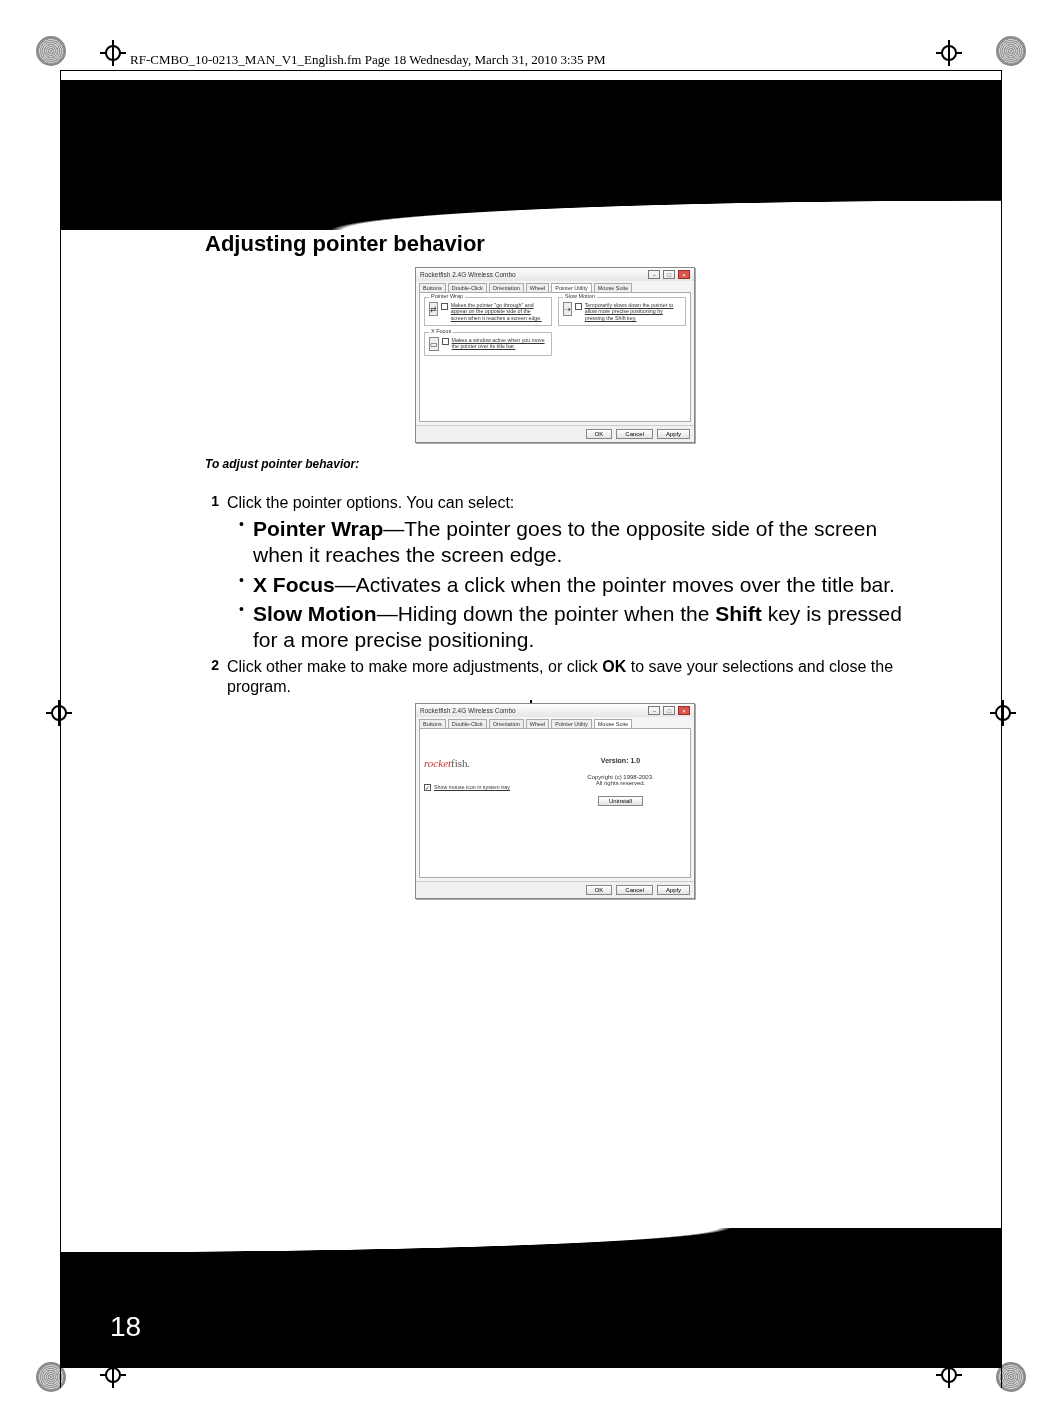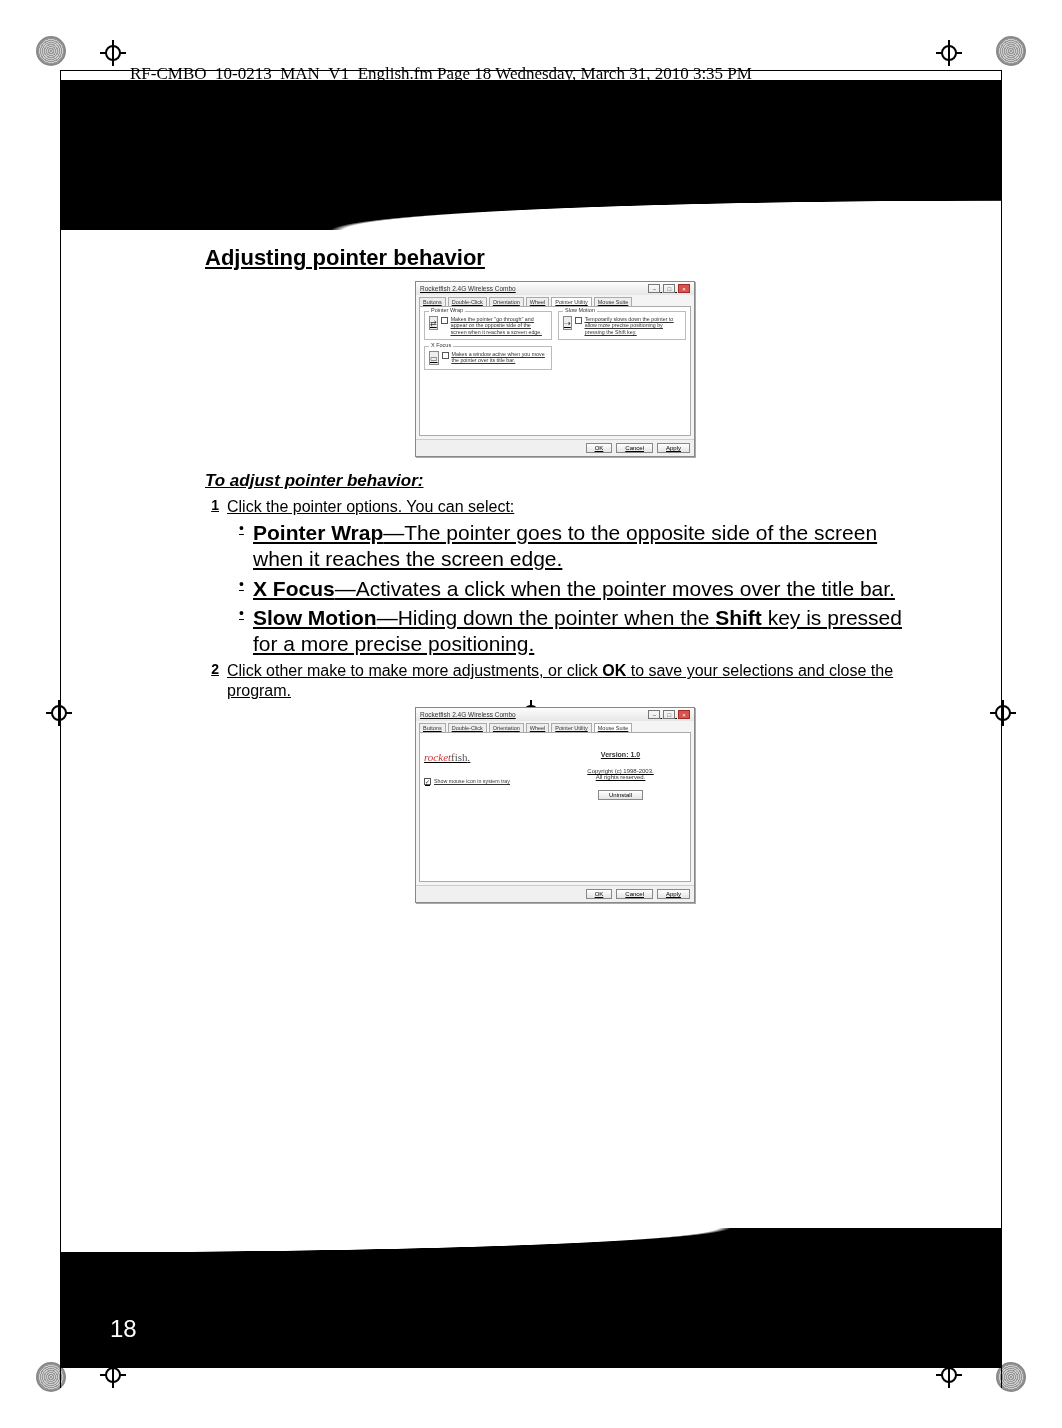--- a/index.html
+++ b/index.html
@@ -24,21 +24,21 @@
     display:flex;align-items:center;justify-content:center;
   }
   .cross-mark::before, .cross-mark::after {
     content:""; position:absolute; background:#000;
   }
   .cross-mark::before { width:100%; height:2px; }
   .cross-mark::after  { width:2px; height:100%; }
   .cross-mark .circ { position:absolute;width:16px;height:16px;border:2px solid #000;border-radius:50%;background:#fff;}
   .header-line {
     position:absolute; top:52px; left:130px; right:60px;
-    font-size:17px; font-family:"Times New Roman",serif;margin-top:12px;
+    font-size:13px; font-family:"Times New Roman",serif;
   }
   .header-rule {
     position:absolute; top:70px; left:60px; right:60px; height:1px; background:#000;
   }
   .vert-rule-left { position:absolute; top:70px; bottom:40px; left:60px; width:1px; background:#000;}
   .vert-rule-right{ position:absolute; top:70px; bottom:40px; right:60px; width:1px; background:#000;}
   .black-band-top {
     position:absolute; top:80px; left:61px; right:61px; height:150px;
     background:#000;
   }
@@ -48,27 +48,27 @@
   }
   .black-band-bottom {
     position:absolute; bottom:60px; left:61px; right:61px; height:140px;
     background:#000;
   }
   .black-band-bottom::before{
     content:""; position:absolute; top:-1px; left:0; right:0; height:50px;
     background:radial-gradient(ellipse 140% 100% at 0% 0%, #fff 50%, transparent 51%);
   }
   .page-num {
-    position:absolute; left:110px; bottom:85px; color:#fff; font-size:24px;
+    position:absolute; left:110px; bottom:85px; color:#fff; font-size:28px;
   }
   .content {
-    position:absolute; top:245px; left:205px; width:700px;text-decoration:underline;
+    position:absolute; top:231px; left:205px; width:700px;
   }
   h2 { font-size:22px; font-weight:bold; margin-bottom:10px;}
-  h3 { font-size:17px; font-style:italic; font-weight:bold; margin:8px 0 6px 0;}
+  h3 { font-size:12px; font-style:italic; font-weight:bold; margin:8px 0 22px 0;}
   .step-row { display:flex; margin:4px 0 2px 0;}
   .step-num { width:22px; text-align:right; font-weight:bold; font-size:14px; padding-right:8px;}
   .step-txt { flex:1; font-size:16px; line-height:1.25;}
   .sub-row { display:flex; margin:3px 0 3px 34px;}
   .sub-bullet { width:14px; font-size:14px;}
   .sub-txt { flex:1; font-size:21px; line-height:1.25;}
   .dialog {
     margin:6px auto 14px auto; width:280px; border:1px solid #888;
     background:#f4f4f4; font-size:6px; color:#333;
     box-shadow:1px 1px 0 #aaa;
@@ -268,21 +268,21 @@
     </div>
     <div class="dlg-tabs">
       <span>Buttons</span>
       <span>Double-Click</span>
       <span>Orientation</span>
       <span>Wheel</span>
       <span>Pointer Utility</span>
       <span class="active">Mouse Suite</span>
     </div>
     <div class="dlg-body" style="min-height:150px;">
-      <div style="display:flex;align-items:flex-start;margin-top:14px;">
+      <div style="display:flex;align-items:flex-start;margin-top:24px;">
         <div style="flex:1;">
           <div class="logo">
             <span>rocket</span><span class="fish">fish</span><span style="color:#555">.</span>
           </div>
           <div class="showicon-row">
             <div class="chk checked"></div>
             <div class="grp-txt">Show mouse icon in system tray</div>
           </div>
         </div>
         <div class="ver-block" style="flex:1;">

